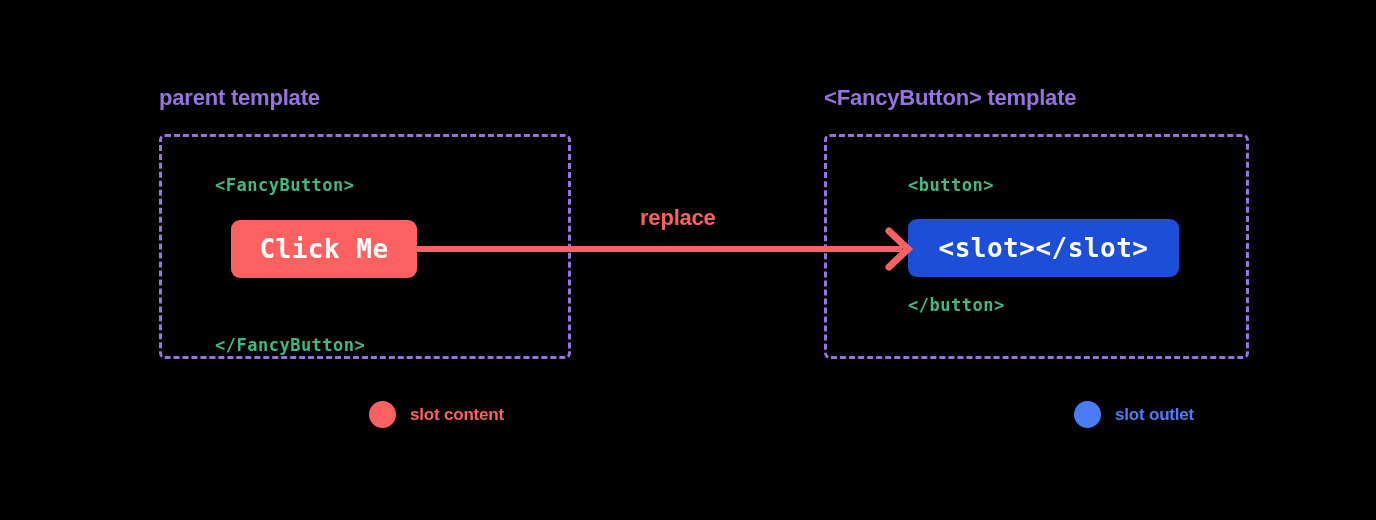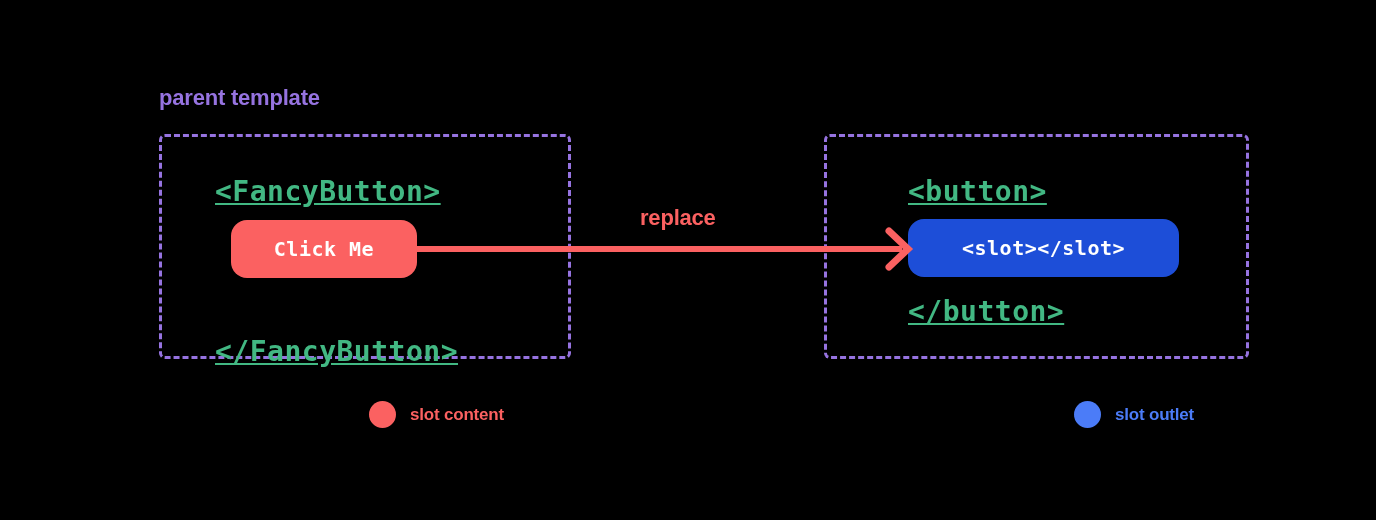--- a/index.html
+++ b/index.html
@@ -45,41 +45,40 @@
     box-sizing: border-box;
   }
   #box-parent { left: 147px; top: 134px; width: 412px; height: 225px; }
   #box-fancy  { left: 812px; top: 134px; width: 425px; height: 225px; }
 
   
   .code-line {
     position: absolute;
     font-family: "DejaVu Sans Mono", "Liberation Mono", monospace;
     font-weight: bold;
-    font-size: 28px;
+    font-size: 17px;
     letter-spacing: 0.5px;
     color: #42b883;
     white-space: nowrap;
-    text-decoration: underline;
   }
   #parent-open  { left: 203px; top: 175px; }
   #parent-close { left: 203px; top: 295px; margin-top: 40px; }
   #fancy-open   { left: 896px; top: 175px; }
   #fancy-close  { left: 896px; top: 295px; }
 
   
   .chip {
     position: absolute;
     display: flex;
     align-items: center;
     justify-content: center;
-    border-radius: 16px;
+    border-radius: 9px;
     font-family: "DejaVu Sans Mono", "Liberation Mono", monospace;
     font-weight: bold;
-    font-size: 20px;
+    font-size: 26px;
     letter-spacing: 0.5px;
     color: #ffffff;
     box-sizing: border-box;
     white-space: nowrap;
   }
   #chip-slot-content {
     left: 219px; top: 220px; width: 186px; height: 58px;
     background: #fb6161;
   }
   #chip-slot-outlet {
@@ -144,20 +143,21 @@
   <div class="panel-caption" id="caption-parent">parent template</div>
 
   <div class="template-box" id="box-parent"></div>
 
   <div class="code-line" id="parent-open">&lt;FancyButton&gt;</div>
 
   <div class="chip" id="chip-slot-content">Click Me</div>
 
   <div class="code-line" id="parent-close">&lt;/FancyButton&gt;</div>
 
+  <div class="panel-caption" id="caption-fancy">&lt;FancyButton&gt; template</div>
 
   <div class="template-box" id="box-fancy"></div>
 
   <div class="code-line" id="fancy-open">&lt;button&gt;</div>
 
   <div class="chip" id="chip-slot-outlet">&lt;slot&gt;&lt;/slot&gt;</div>
 
   <div class="code-line" id="fancy-close">&lt;/button&gt;</div>
 
   <svg id="arrow-svg" viewBox="0 0 515 42">

